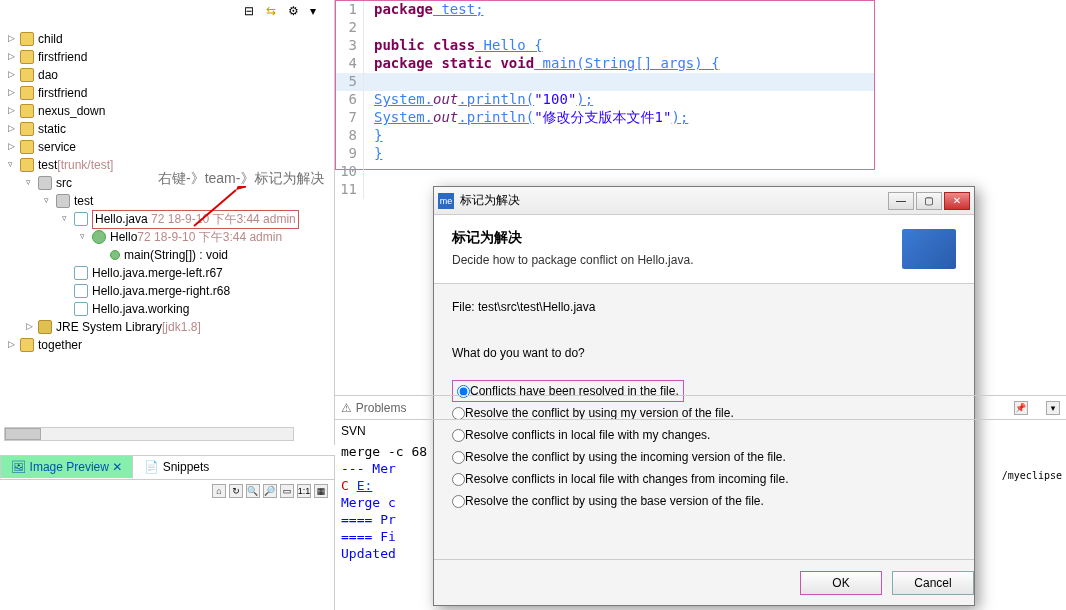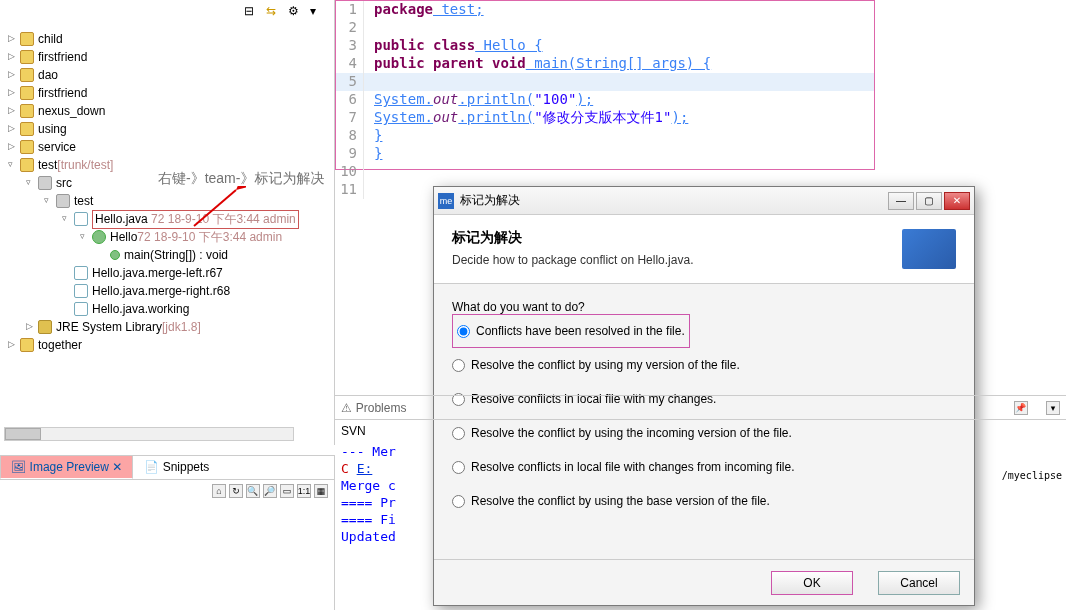--- a/index.html
+++ b/index.html
@@ -47,33 +47,33 @@
     .dlg-btn.close { background: linear-gradient(#e88,#c33); color: #fff; border-color: #a22; }
     
     .dlg-header { background: #fff; padding: 14px 18px; display: flex; border-bottom: 1px solid #ccc; }
     .dlg-header-text { flex: 1; }
     .dlg-header-title { font-size: 14px; font-weight: bold; margin-bottom: 6px; }
     .dlg-header-sub { font-size: 12px; color: #333; }
     .dlg-logo { width: 54px; height: 40px; background: linear-gradient(135deg,#3a7bd5,#2a5caa); border-radius: 2px; }
     
     .dlg-body { padding: 16px 18px; font-size: 12px; }
     .dlg-file { margin-bottom: 32px; }
-    .dlg-q { margin-bottom: 0; }
-    .radio-row { display: flex; align-items: center; height: 34px; gap: 6px; cursor: pointer; }
+    .dlg-q { margin-bottom: 20px; }
+    .radio-row { display: flex; align-items: center; height: 22px; cursor: pointer; }
     .radio-row input { margin: 0; }
     .radio-row.boxed2 { border: 1px solid #c5a; padding: 0 4px; display: inline-flex; }
     
-    .dlg-footer { position: absolute; bottom: 0; left: 0; right: 0; height: 46px; border-top: 1px solid #ccc; display: flex; justify-content: flex-end; align-items: center; padding-right: 14px; gap: 25px; }
+    .dlg-footer { position: absolute; bottom: 0; left: 0; right: 0; height: 46px; border-top: 1px solid #ccc; display: flex; justify-content: flex-end; align-items: center; gap: 10px; }
     .dlg-footer button { width: 82px; height: 24px; border: 1px solid #8aa; background: linear-gradient(#fefefe,#e6e6e6); font-size: 12px; cursor: pointer; }
     .dlg-footer button.ok { border: 1px solid #c5a; }
     
     .lower-panel { position: absolute; left: 0; top: 455px; width: 335px; height: 155px; border-top: 1px solid #ccc; border-right: 1px solid #ccc; }
     .tabs { display: flex; height: 24px; border-bottom: 1px solid #ccc; align-items: flex-end; }
     .tab { padding: 4px 10px; font-size: 12px; border: 1px solid transparent; cursor: pointer; }
-    .tab.active { background: #fca5a5; border: 1px solid #ccc; border-bottom-color: #fff; color: #0055aa; }
+    .tab.active { background: #86efac; border: 1px solid #ccc; border-bottom-color: #fff; color: #0055aa; }
     .lower-toolbar { height: 22px; display: flex; justify-content: flex-end; align-items: center; gap: 3px; padding-right: 6px; }
     .mini-icon { width: 14px; height: 14px; border: 1px solid #aaa; background: #f0f0f0; cursor: pointer; font-size: 9px; display: flex; align-items: center; justify-content: center; }
     
     .console-panel { position: absolute; left: 335px; top: 395px; width: 731px; height: 215px; border-top: 1px solid #ccc; }
     .console-tabs { display: flex; height: 24px; border-bottom: 1px solid #ccc; align-items: center; padding-left: 6px; gap: 14px; }
     .console-tab { display: flex; align-items: center; gap: 4px; cursor: pointer; font-size: 12px; color: #666; }
     .console-label { padding: 4px 6px; font-size: 12px; }
     .console-body { font-family: Consolas, monospace; font-size: 13px; padding: 2px 6px; }
     .console-body div { height: 17px; white-space: nowrap; }
     .c-blue { color: #0000ff; }
@@ -115,21 +115,21 @@
         <span>firstfriend</span>
       </div>
       <div class="tree-item indent-0">
         <span class="arrow">▷</span>
         <span class="nodeicon fld"></span>
         <span>nexus_down</span>
       </div>
       <div class="tree-item indent-0">
         <span class="arrow">▷</span>
         <span class="nodeicon fld"></span>
-        <span>using</span>
+        <span>static</span>
       </div>
       <div class="tree-item indent-0">
         <span class="arrow">▷</span>
         <span class="nodeicon fld"></span>
         <span>service</span>
       </div>
       <div class="tree-item indent-0">
         <span class="arrow">▿</span>
         <span class="nodeicon fld"></span>
         <span>test</span> 
@@ -211,21 +211,21 @@
     <div class="code-line">
       <span class="lineno">2</span>
       <span></span>
     </div>
     <div class="code-line">
       <span class="lineno">3</span>
       <span><span class="kw">public class</span><span class="punc"> Hello {</span></span>
     </div>
     <div class="code-line">
       <span class="lineno">4</span>
-      <span><span class="kw">public parent void</span><span class="punc"> main(String[] args) {</span></span>
+      <span><span class="kw">package static void</span><span class="punc"> main(String[] args) {</span></span>
     </div>
     <div class="code-line hl-line">
       <span class="lineno">5</span>
       <span></span>
     </div>
     <div class="code-line">
       <span class="lineno">6</span>
       <span><span class="punc">        System.</span><span class="fld">out</span><span class="punc">.println(</span><span class="str">"100"</span><span class="punc">);</span></span>
     </div>
     <div class="code-line">
@@ -261,20 +261,23 @@
     </div>
   </div>
   <div class="dlg-header">
     <div class="dlg-header-text">
       <div class="dlg-header-title">标记为解决</div>
       <div class="dlg-header-sub">Decide how to package conflict on Hello.java.</div>
     </div>
     <div class="dlg-logo"></div>
   </div>
   <div class="dlg-body">
+    <div class="dlg-file">
+      <span>File:</span>&nbsp;<span>test\src\test\Hello.java</span>
+    </div>
     <div class="dlg-q">What do you want to do?</div>
     <div id="radios">
         <div><label class="radio-row boxed2">
             <input type="radio" name="r" checked="" style="">
             <span>Conflicts have been resolved in the file.</span>
           </label></div>
         <div>
           <label class="radio-row">
             <input type="radio" name="r" style="">
             <span>Resolve the conflict by using my version of the file.</span>
@@ -330,20 +333,21 @@
 
 <div class="console-panel">
   <div class="console-tabs">
     <div class="console-tab">⚠ <span>Problems</span></div>
     <div style="flex:1"></div>
     <span class="mini-icon" style="margin-right:4px">📌</span>
     <span class="mini-icon" style="margin-right:6px">▾</span>
   </div>
   <div class="console-label">SVN</div>
   <div class="console-body" id="console-body">
+      <div><span class="">merge -c 68</span></div>
       <div><span class="c-blue">--- Mer</span></div>
       <div><span class="c-red">C   </span><span class="c-link">E:</span></div>
       <div><span class="c-blue">Merge c</span></div>
       <div><span class="c-blue">==== Pr</span></div>
       <div><span class="c-blue">==== Fi</span></div>
       <div><span class="c-blue">Updated</span></div>
     </div>
   <div style="position:absolute; right:4px; top:74px; font-family:Consolas,monospace; font-size:10px;">/myeclipse</div>
 </div>
 

